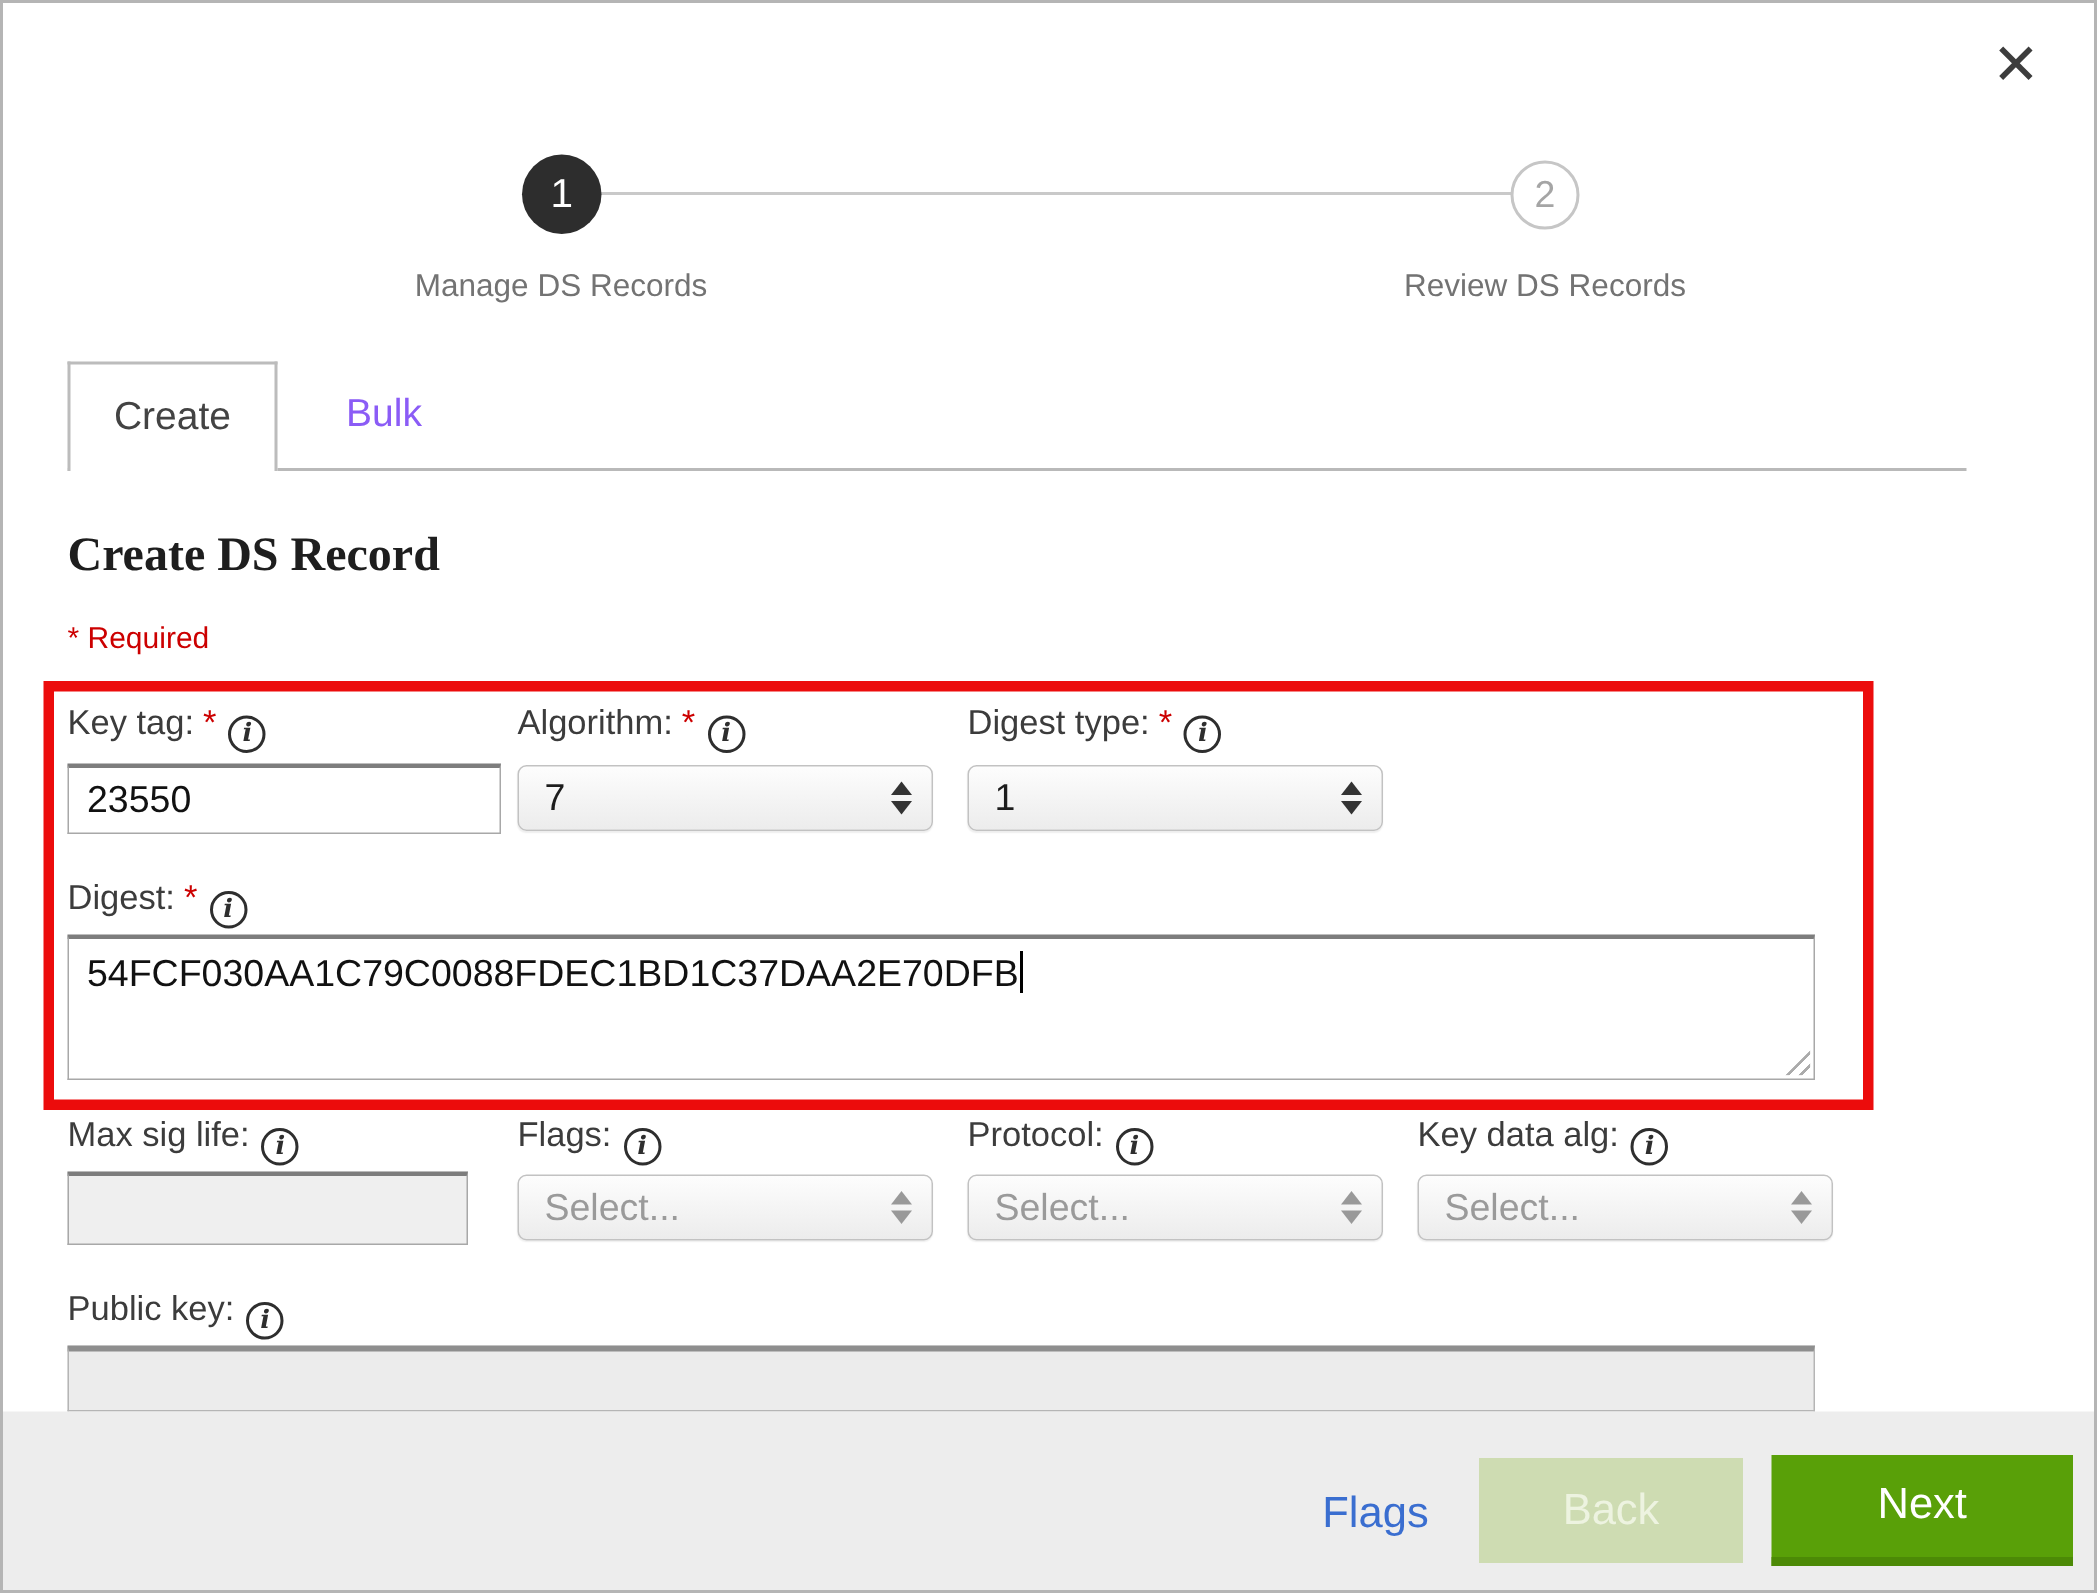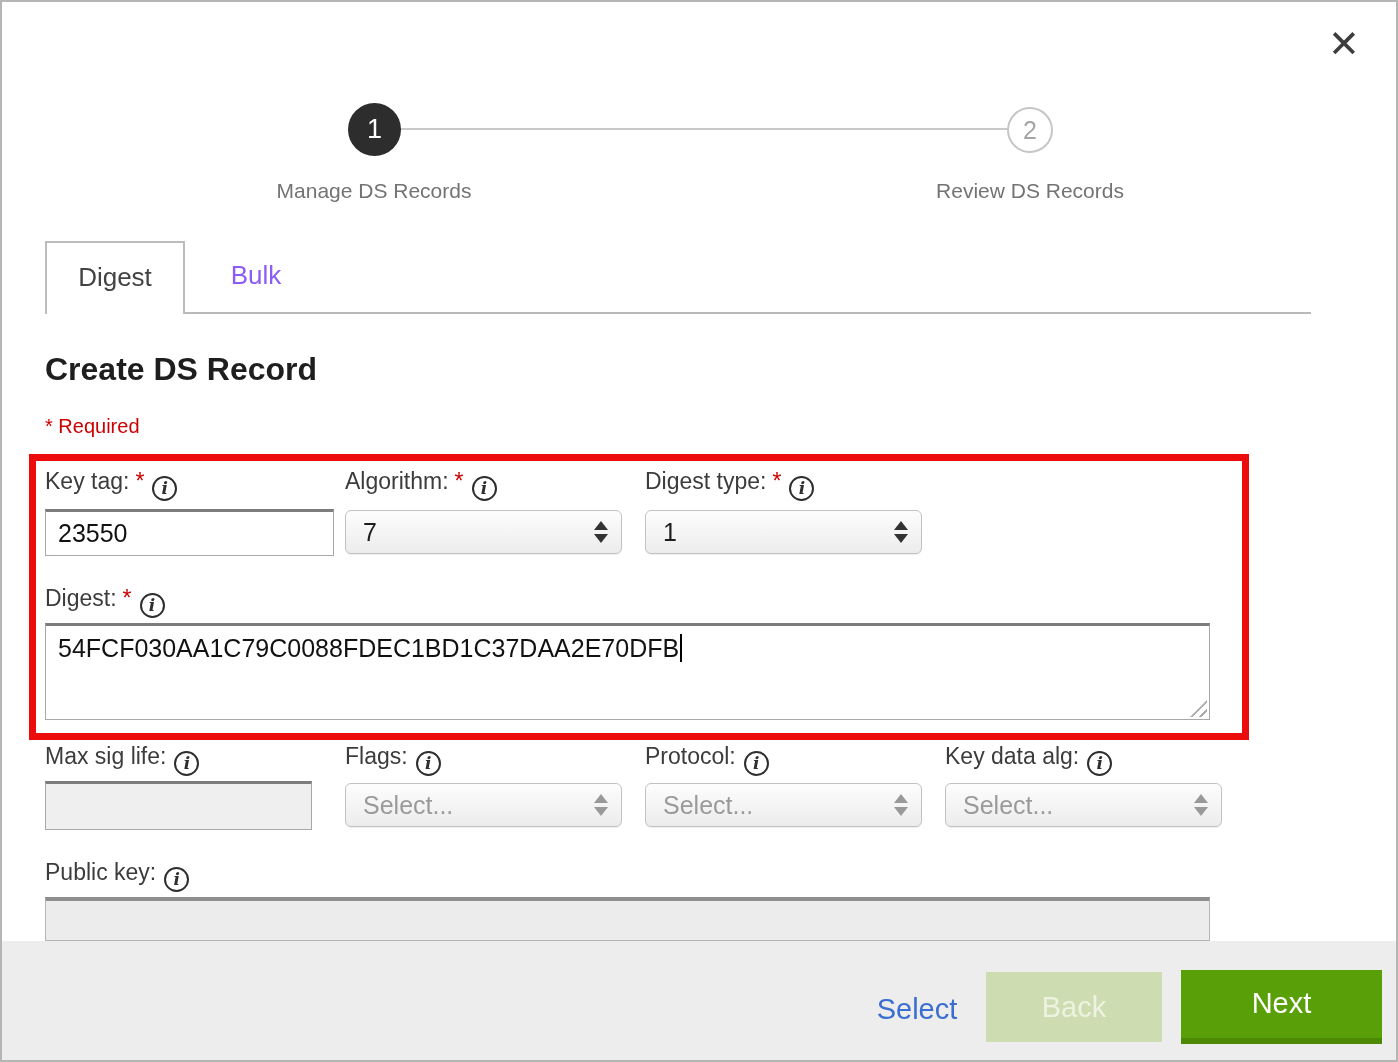--- a/index.html
+++ b/index.html
@@ -17,21 +17,21 @@
   .step-label { position:absolute; top:177px; width:350px; text-align:center; font-size:21px; color:#737373; }
   .step-label-1 { left:197px; }
   .step-label-2 { left:853px; }
 
   
   .tab-underline { position:absolute; left:43px; top:310px; width:1266px; height:2px; background:#b9b9b9; z-index:1; }
   .tab { position:absolute; top:239px; height:71px; text-align:center; font-size:26px; line-height:69px; color:#434343; cursor:pointer; z-index:2; }
   .tab.active { left:43px; width:140px; height:73px; background:#fff; border:2px solid #bcbcbc; border-bottom:none; z-index:3; }
   .tab.inactive { left:185px; width:138px; color:#8b5cf6; }
 
-  .page-title { position:absolute; left:43px; top:349px; font-size:32px; font-weight:bold; color:#1e1e1e; }
+  .page-title { position:absolute; left:43px; top:349px; font-size:32px; font-weight:bold; color:#1e1e1e;font-family:Liberation Serif, serif; }
   .required-note { position:absolute; left:43px; top:413px; font-size:20px; color:#cc0000; }
 
   
   .annotation-box { position:absolute; left:27px; top:452px; width:1220px; height:286px; border:7px solid #ec0c0c; z-index:6; pointer-events:none; }
 
   
   .field-label { position:absolute; font-size:23px; color:#3c3c3c; white-space:nowrap; }
   .req-star { color:#cc0000; font-size:23px; margin-left:6px; }
   .info-icon { display:inline-block; width:25px; height:25px; border:2px solid #2e2e2e; border-radius:50%; margin-left:8px; text-align:center; font-family:"DejaVu Serif",serif; font-style:italic; font-weight:bold; font-size:17px; line-height:21px; color:#2e2e2e; vertical-align:-5px; }
 
@@ -67,21 +67,21 @@
 
   <div class="close-btn">✕</div>
 
   <div class="step-line"></div>
   <div class="step-circle step-1">1</div>
   <div class="step-circle step-2">2</div>
   <div class="step-label step-label-1">Manage DS Records</div>
   <div class="step-label step-label-2">Review DS Records</div>
 
   <div class="tab-underline"></div>
-  <div class="tab active">Digest</div>
+  <div class="tab active">Create</div>
   <div class="tab inactive">Bulk</div>
 
   <div class="page-title">Create DS Record</div>
   <div class="required-note">* Required</div>
 
   <div class="annotation-box"></div>
 
   <div class="field-label" style="left:43px; top:466px;">
     <span>Key tag:</span><span class="req-star">*</span><span class="info-icon">i</span>
   </div>
@@ -151,17 +151,17 @@
         <i class="dn"></i>
       </span>
   </div>
 
   <div class="field-label" style="left:43px; top:857px;">
     <span>Public key:</span><span class="info-icon">i</span>
   </div>
   <div class="pubkey-area"></div>
 
   <div class="footer"></div>
-  <div class="cancel-link">Select</div>
+  <div class="cancel-link">Flags</div>
   <div class="btn btn-back">Back</div>
   <div class="btn btn-next">Next</div>
 
 </div>
 
 </body></html>

